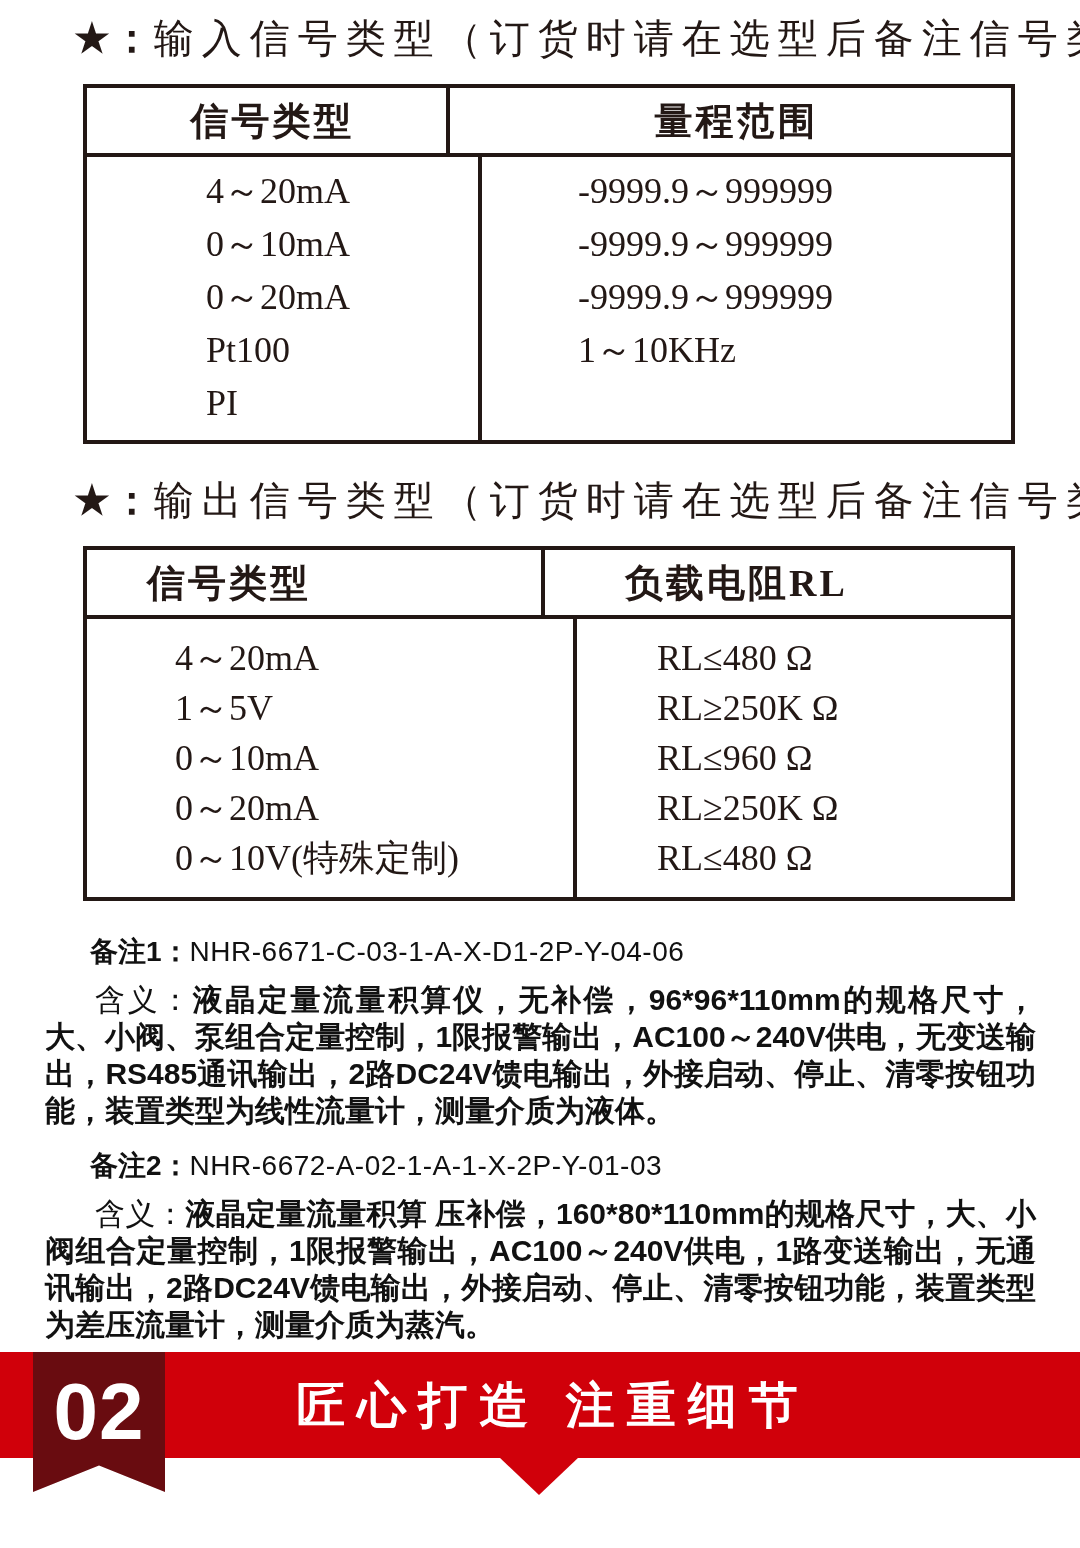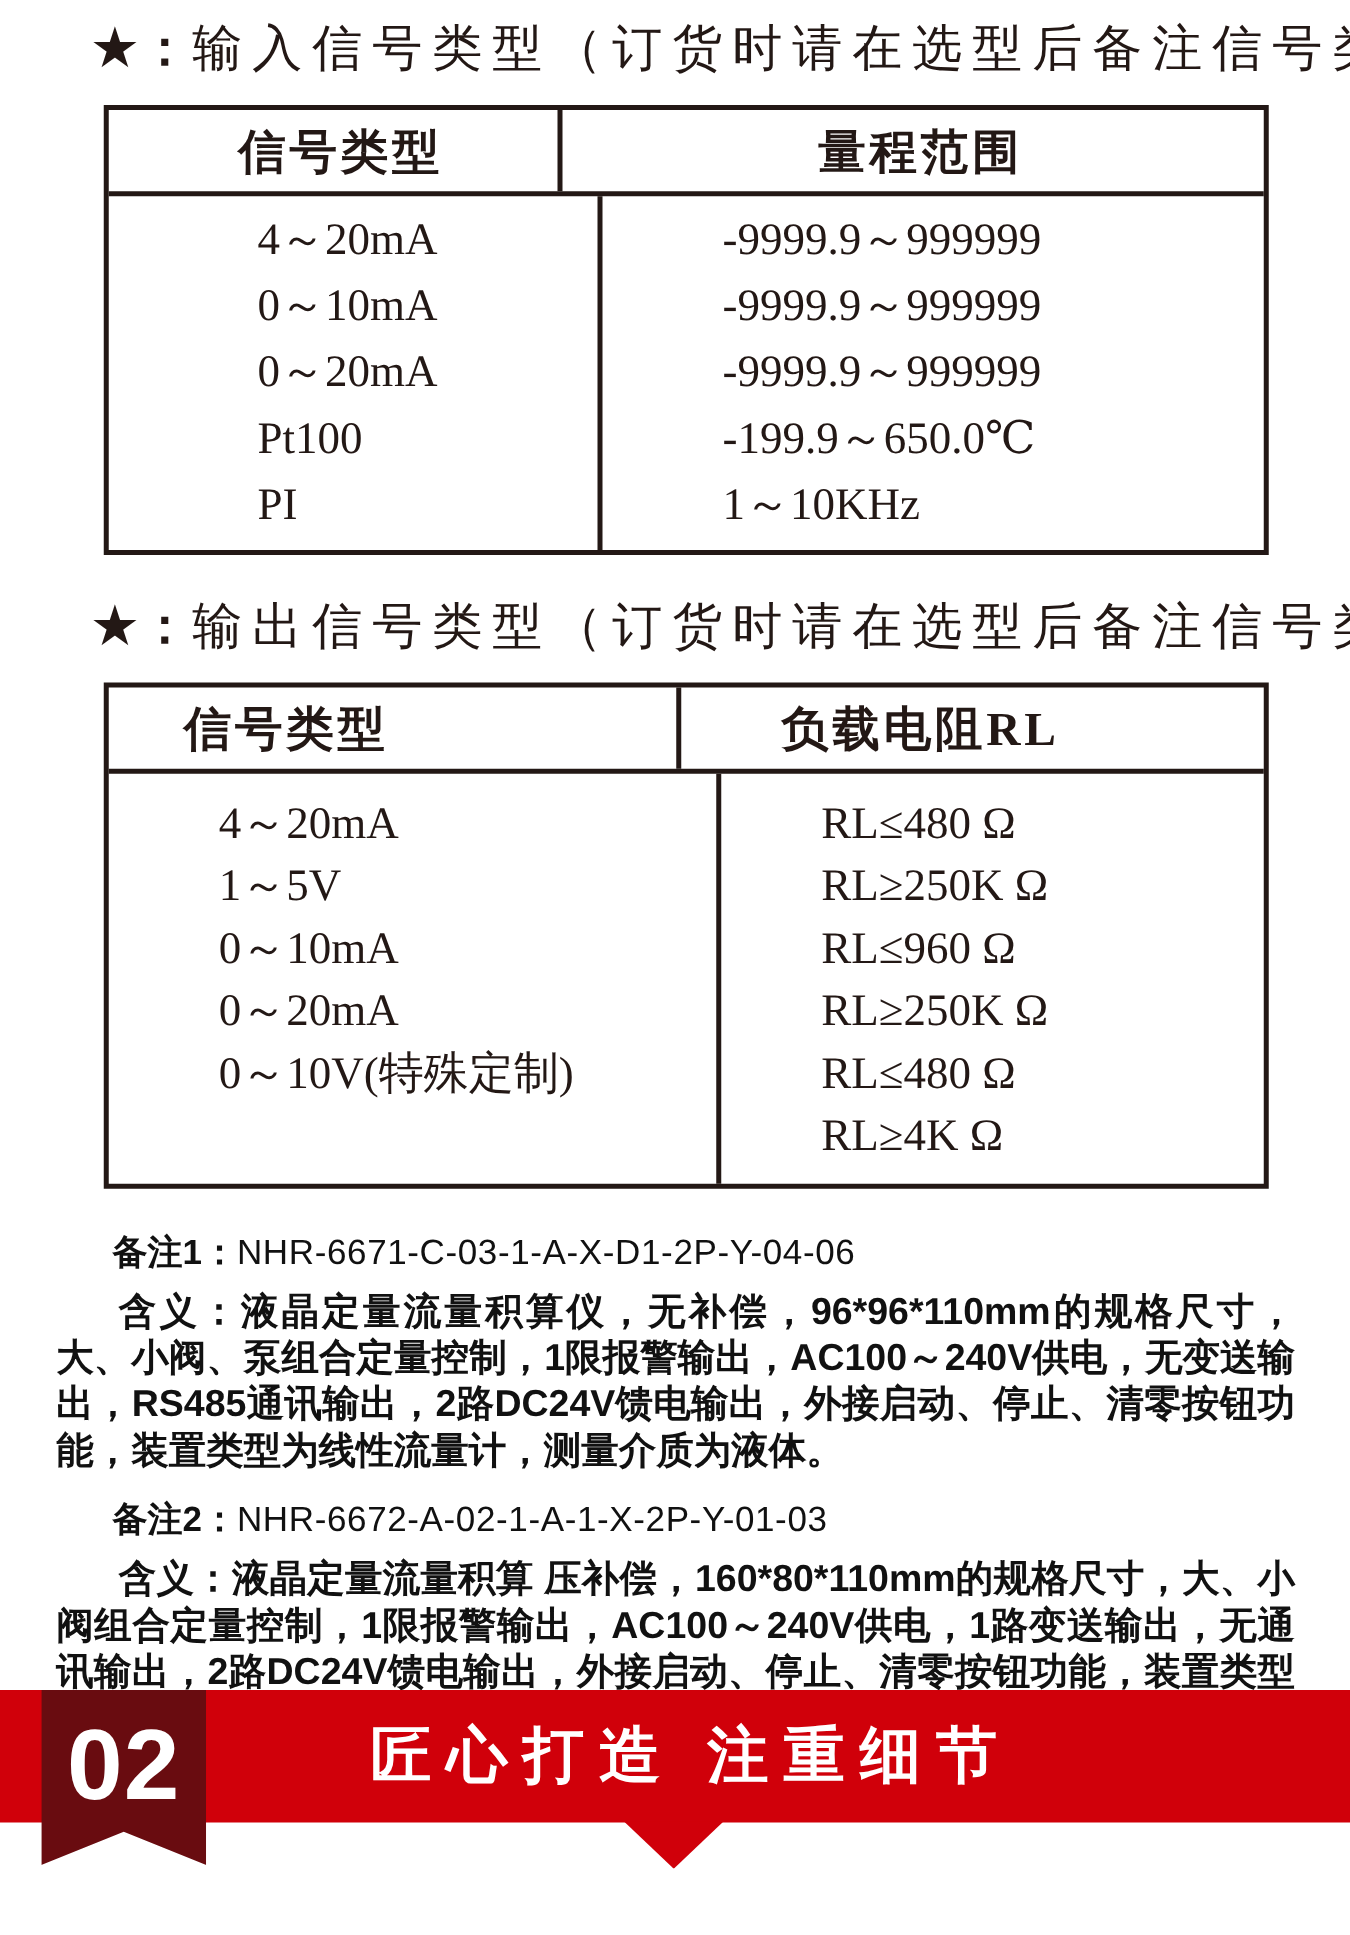--- a/index.html
+++ b/index.html
@@ -32,21 +32,21 @@
   .t2 .t-body .c2{padding:14px 0 14px 80px;}
   .t2 .t-body .cell{line-height:50px;white-space:nowrap;}
 
   
   .notes{margin:34px 44px 0 45px;color:#111111;}
   .note-code-line{margin:0 0 12px 45px;font-size:28px;line-height:34px;white-space:nowrap;}
   .note-code-line .nlabel{font-weight:bold;}
   .note-code-line .ncode{font-weight:normal;letter-spacing:0.5px;}
   .note-para{margin:0 0 18px 0;font-size:30px;line-height:37px;font-weight:bold;
              text-indent:50px;text-align:justify;}
-  .note-para .nlabel{font-weight:bold;}
+  .note-para .nlabel{font-weight:normal;}
 
   
   .banner-band{position:absolute;left:0;top:1352px;width:1080px;height:106px;background:#d0000a;}
   .banner-title{height:106px;line-height:106px;text-align:center;padding-left:26px;
                 color:#ffffff;font-size:49px;font-weight:bold;letter-spacing:12px;white-space:nowrap;}
   .banner-ribbon{position:absolute;left:33px;top:1352px;width:132px;height:140px;background:#690c10;
                  -webkit-clip-path:polygon(0 0,100% 0,100% 100%,50% 81%,0 100%);
                  clip-path:polygon(0 0,100% 0,100% 100%,50% 81%,0 100%);text-align:center;}
   .ribbon-num{padding-top:20px;color:#ffffff;font-size:80px;line-height:1;font-weight:bold;letter-spacing:1px;}
   .banner-arrow{position:absolute;left:499px;top:1457px;width:80px;height:38px;background:#d0000a;
@@ -72,21 +72,20 @@
         <div class="cell">4～20mA</div>
         <div class="cell">0～10mA</div>
         <div class="cell">0～20mA</div>
         <div class="cell">Pt100</div>
         <div class="cell">PI</div>
       </div>
       <div class="c c2">
         <div class="cell">-9999.9～999999</div>
         <div class="cell">-9999.9～999999</div>
         <div class="cell">-9999.9～999999</div>
-        <div class="cell">-199.9～650.0℃</div>
         <div class="cell">1～10KHz</div>
       </div>
     </div>
   </div>
 
   <div class="sec-title" style="margin-top:32px;">
     <span class="star">★：</span><span>输出信号类型（订货时请在选型后备注信号类型）</span>
   </div>
 
   <div class="spec-table t2">
@@ -101,21 +100,20 @@
         <div class="cell">0～10mA</div>
         <div class="cell">0～20mA</div>
         <div class="cell">0～10V(特殊定制)</div>
       </div>
       <div class="c c2">
         <div class="cell">RL≤480 Ω</div>
         <div class="cell">RL≥250K Ω</div>
         <div class="cell">RL≤960 Ω</div>
         <div class="cell">RL≥250K Ω</div>
         <div class="cell">RL≤480 Ω</div>
-        <div class="cell">RL≥4K Ω</div>
       </div>
     </div>
   </div>
 
   <div class="notes">
     <div class="note-code-line">
       <span class="nlabel">备注1：</span><span class="ncode">NHR-6671-C-03-1-A-X-D1-2P-Y-04-06</span>
     </div>
     <p class="note-para">
       <span class="nlabel">含义：</span><span>液晶定量流量积算仪，无补偿，96*96*110mm的规格尺寸，大、小阀、泵组合定量控制，1限报警输出，AC100～240V供电，无变送输出，RS485通讯输出，2路DC24V馈电输出，外接启动、停止、清零按钮功能，装置类型为线性流量计，测量介质为液体。</span>

